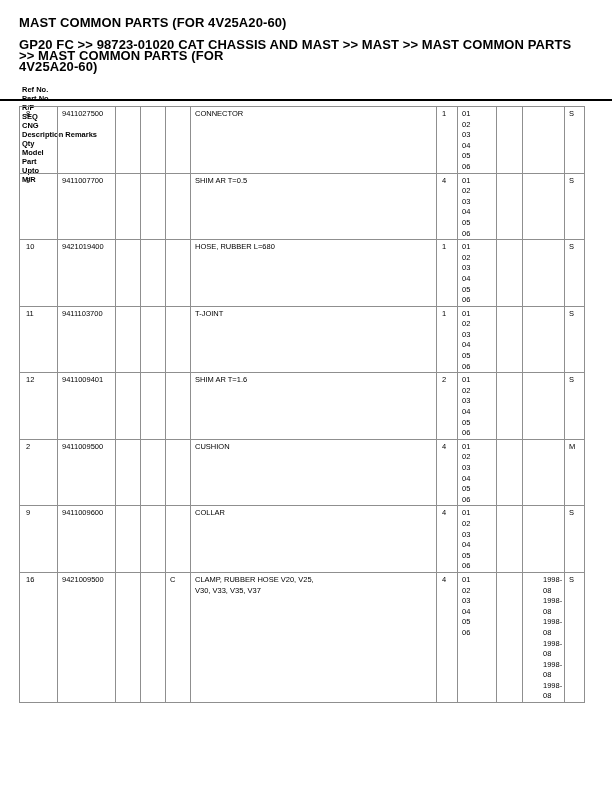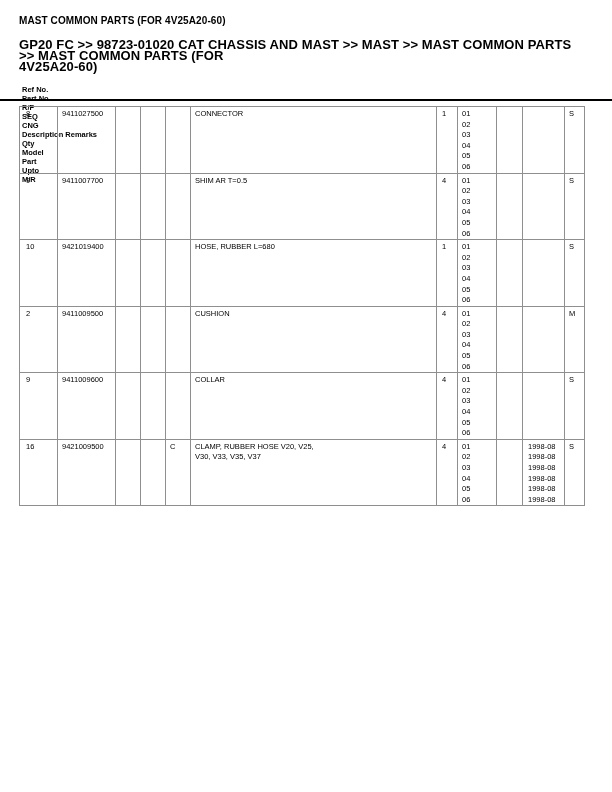--- a/index.html
+++ b/index.html
@@ -11,21 +11,21 @@
     margin: 0 auto;
     background: #ffffff;
     font-family: "Liberation Sans", sans-serif;
     color: #000;
     overflow: hidden;
   }
   .doc-title {
     position: absolute;
     left: 19px;
     top: 15px;
-    font-size: 10px;
+    font-size: 13px;
     font-weight: bold;
     letter-spacing: 0.1px;
   }
   .breadcrumb {
     position: absolute;
     left: 19px;
     top: 39px;
     width: 560px;
     font-size: 13px;
     font-weight: bold;
@@ -65,21 +65,21 @@
     border: 1px solid #8f8f8f;
     vertical-align: top;
     padding: 2px 1px 0 4px;
     height: 66px;
     line-height: 10.6px;
     white-space: pre-line;
     overflow: hidden;
   }
   table.parts td.c-ref { padding-left: 6px; }
   table.parts td.c-qty { padding-left: 5px; }
-  table.parts td.c-upto { padding-left: 5px; }
+  table.parts td.c-upto { padding-left: 20px; }
 </style>
 </head>
 <body>
 
 <div class="page">
 
   <div class="doc-title">MAST COMMON PARTS (FOR 4V25A20-60)</div>
 
   <div class="breadcrumb">GP20 FC &gt;&gt; 98723-01020 CAT CHASSIS AND MAST &gt;&gt; MAST &gt;&gt; MAST COMMON PARTS &gt;&gt; MAST COMMON PARTS (FOR
 4V25A20-60)</div>
@@ -165,21 +165,57 @@
 02
 03
 04
 05
 06</td>
       <td class="c-from"></td>
       <td class="c-upto"></td>
       <td class="c-mr">S</td>
     </tr>
 
-
+    <tr>
+      <td class="c-ref">11</td>
+      <td class="c-part">9411103700</td>
+      <td class="c-rp"></td>
+      <td class="c-seq"></td>
+      <td class="c-cng"></td>
+      <td class="c-desc">T-JOINT</td>
+      <td class="c-qty">1</td>
+      <td class="c-model">01
+02
+03
+04
+05
+06</td>
+      <td class="c-from"></td>
+      <td class="c-upto"></td>
+      <td class="c-mr">S</td>
+    </tr>
+
+    <tr>
+      <td class="c-ref">12</td>
+      <td class="c-part">9411009401</td>
+      <td class="c-rp"></td>
+      <td class="c-seq"></td>
+      <td class="c-cng"></td>
+      <td class="c-desc">SHIM AR T=1.6</td>
+      <td class="c-qty">2</td>
+      <td class="c-model">01
+02
+03
+04
+05
+06</td>
+      <td class="c-from"></td>
+      <td class="c-upto"></td>
+      <td class="c-mr">S</td>
+    </tr>
 
     <tr>
       <td class="c-ref">2</td>
       <td class="c-part">9411009500</td>
       <td class="c-rp"></td>
       <td class="c-seq"></td>
       <td class="c-cng"></td>
       <td class="c-desc">CUSHION</td>
       <td class="c-qty">4</td>
       <td class="c-model">01

